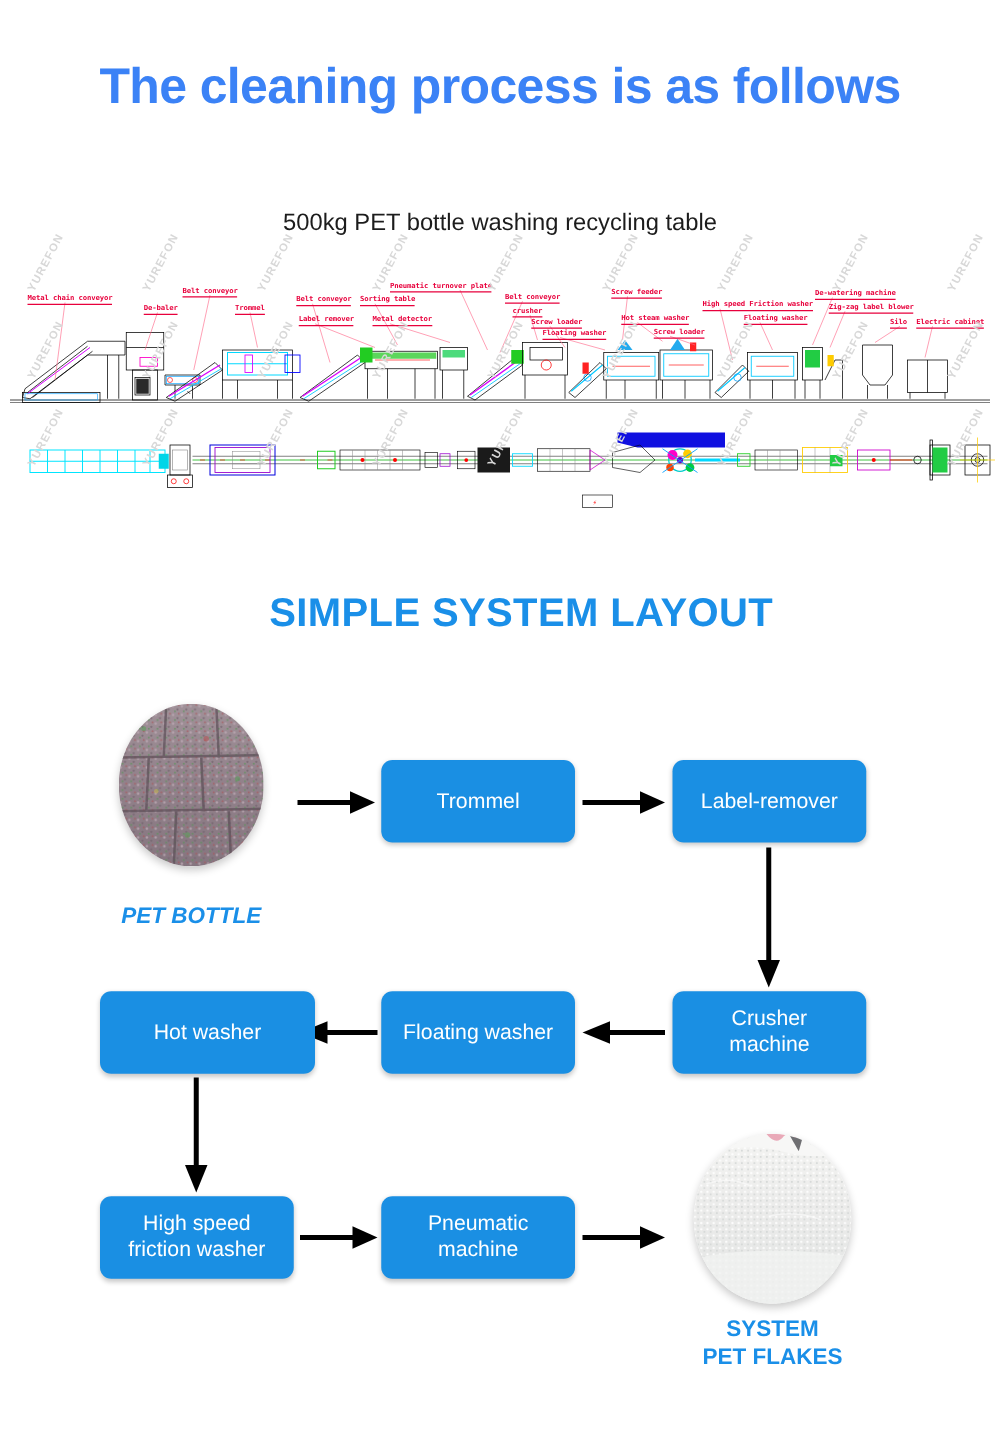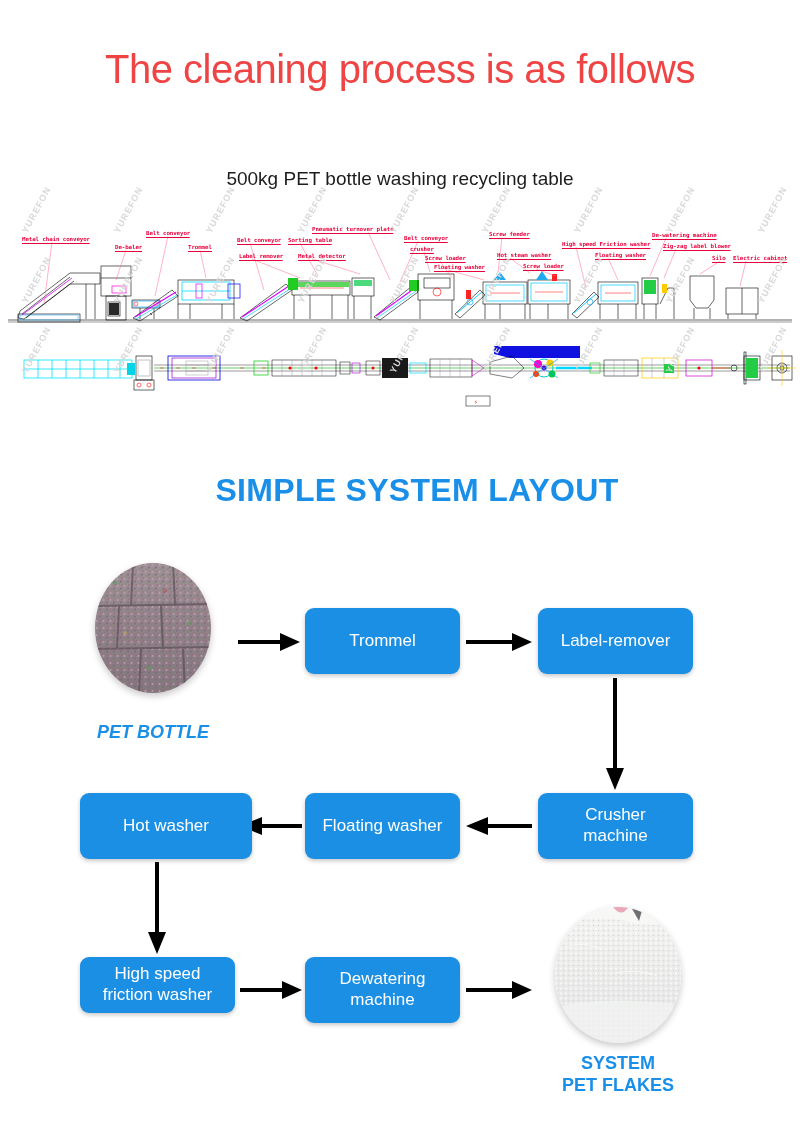--- a/index.html
+++ b/index.html
@@ -16,23 +16,23 @@
   }
 
   
   .page-title {
     position: absolute;
     left: 60px;
     top: 44px;
     width: 680px;
     text-align: center;
     font-size: 40px;
-    font-weight: normal;
+    font-weight: bold;
     line-height: 1.28;
-    color: #ef4444;
+    color: #3b82f6;
     letter-spacing: -0.5px;
   }
   .page-subtitle {
     position: absolute;
     left: 60px;
     top: 168px;
     width: 680px;
     text-align: center;
     font-size: 19px;
     color: #1c1c1c;
@@ -676,23 +676,23 @@
     <polygon points="46,5 66,14 46,23" fill="#000"></polygon>
   </svg>
 
   <div id="node-host">
       <div class="node" style="left: 305px; top: 608px; width: 155px; height: 66px; background: rgb(26, 143, 227); white-space: pre-line;">Trommel</div>
       <div class="node" style="left: 538px; top: 608px; width: 155px; height: 66px; background: rgb(26, 143, 227); white-space: pre-line;">Label-remover</div>
       <div class="node" style="left: 538px; top: 793px; width: 155px; height: 66px; background: rgb(26, 143, 227); white-space: pre-line;">Crusher
 machine</div>
       <div class="node" style="left: 305px; top: 793px; width: 155px; height: 66px; background: rgb(26, 143, 227); white-space: pre-line;">Floating washer</div>
       <div class="node" style="left: 80px; top: 793px; width: 172px; height: 66px; background: rgb(26, 143, 227); white-space: pre-line;">Hot washer</div>
-      <div class="node" style="left: 80px; top: 957px; width: 155px; height: 56px; background: rgb(26, 143, 227); white-space: pre-line;">High speed
+      <div class="node" style="left: 80px; top: 957px; width: 155px; height: 66px; background: rgb(26, 143, 227); white-space: pre-line;">High speed
 friction washer</div>
-      <div class="node" style="left: 305px; top: 957px; width: 155px; height: 66px; background: rgb(26, 143, 227); white-space: pre-line;">Dewatering
+      <div class="node" style="left: 305px; top: 957px; width: 155px; height: 66px; background: rgb(26, 143, 227); white-space: pre-line;">Pneumatic
 machine</div>
     </div>
   <div id="caption-host">
       <div class="caption" style="left: 73px; top: 722px; width: 160px; color: rgb(26, 143, 232); font-style: italic;">PET BOTTLE</div>
       <div class="caption" style="left: 538px; top: 1053px; width: 160px; color: rgb(26, 143, 232);">SYSTEM
 PET FLAKES</div>
     </div>
 </div>
 
 </body></html>

